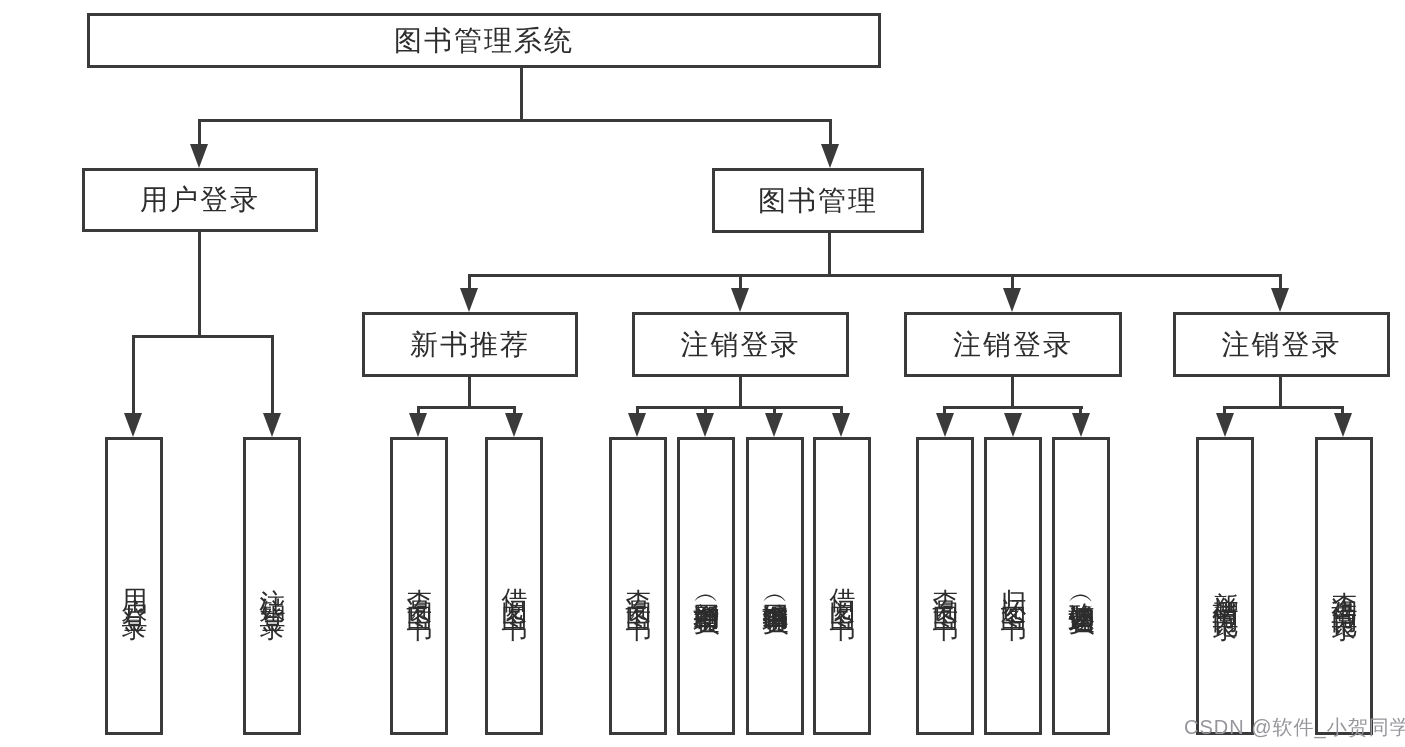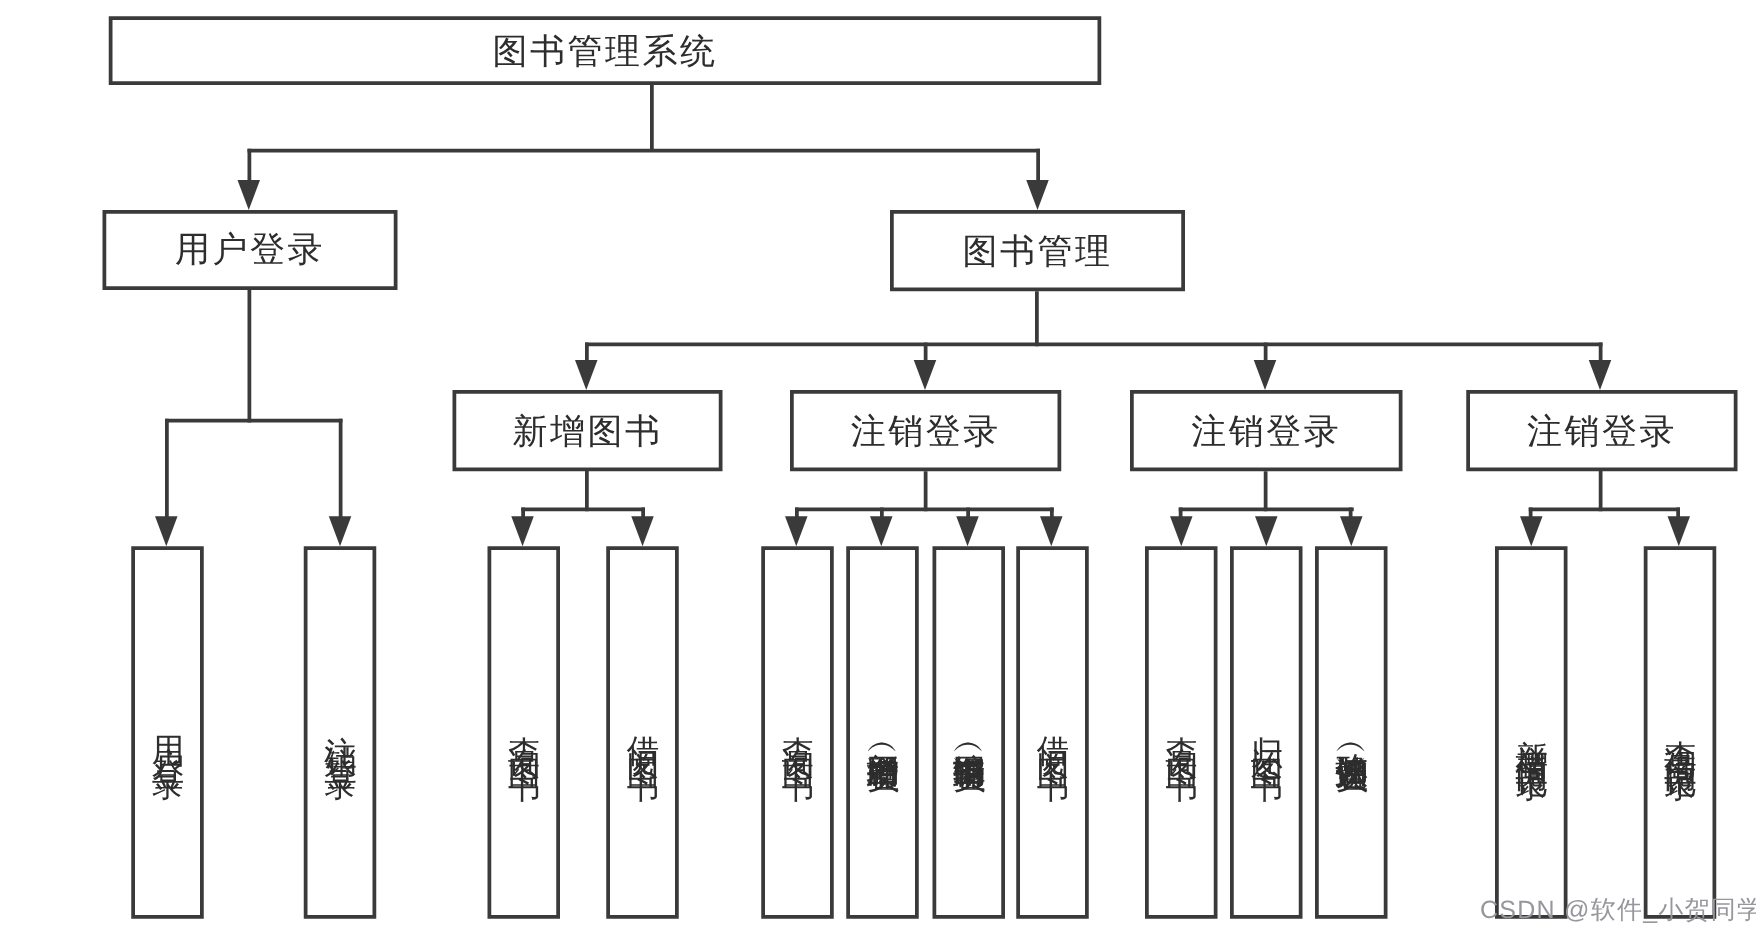--- a/index.html
+++ b/index.html
@@ -77,21 +77,21 @@
   <div class="vline" style="left:520px; top:68px;  height:52px;"></div>
   <div class="hline" style="left:198px; top:119px; width:634px;"></div>
   <div class="vline" style="left:198px; top:119px; height:28px;"></div>
   <div class="vline" style="left:829px; top:119px; height:28px;"></div>
   <div class="arrow" style="left:190px; top:144px;"></div>
   <div class="arrow" style="left:821px; top:144px;"></div>
 
   <div class="box" style="left:82px; top:168px; width:236px; height:64px;">
     <span>用户登录</span>
   </div>
-  <div class="box" style="left:712px; top:168px; width:236px; height:65px;">
+  <div class="box" style="left:712px; top:168px; width:212px; height:65px;">
     <span>图书管理</span>
   </div>
 
   <div class="vline" style="left:198px; top:232px; height:106px;"></div>
   <div class="hline" style="left:132px; top:335px; width:142px;"></div>
   <div class="vline" style="left:132px; top:335px; height:80px;"></div>
   <div class="vline" style="left:271px; top:335px; height:80px;"></div>
   <div class="arrow" style="left:124px; top:413px;"></div>
   <div class="arrow" style="left:263px; top:413px;"></div>
 
@@ -100,21 +100,21 @@
   <div class="vline" style="left:468px;  top:274px; height:18px;"></div>
   <div class="vline" style="left:739px;  top:274px; height:18px;"></div>
   <div class="vline" style="left:1011px; top:274px; height:18px;"></div>
   <div class="vline" style="left:1279px; top:274px; height:18px;"></div>
   <div class="arrow" style="left:460px;  top:288px;"></div>
   <div class="arrow" style="left:731px;  top:288px;"></div>
   <div class="arrow" style="left:1003px; top:288px;"></div>
   <div class="arrow" style="left:1271px; top:288px;"></div>
 
   <div class="box" style="left:362px; top:312px; width:216px; height:65px;">
-    <span>新增图书</span>
+    <span>新书推荐</span>
   </div>
   <div class="box" style="left:632px; top:312px; width:217px; height:65px;">
     <span>注销登录</span>
   </div>
   <div class="box" style="left:904px; top:312px; width:218px; height:65px;">
     <span>注销登录</span>
   </div>
   <div class="box" style="left:1173px; top:312px; width:217px; height:65px;">
     <span>注销登录</span>
   </div>

